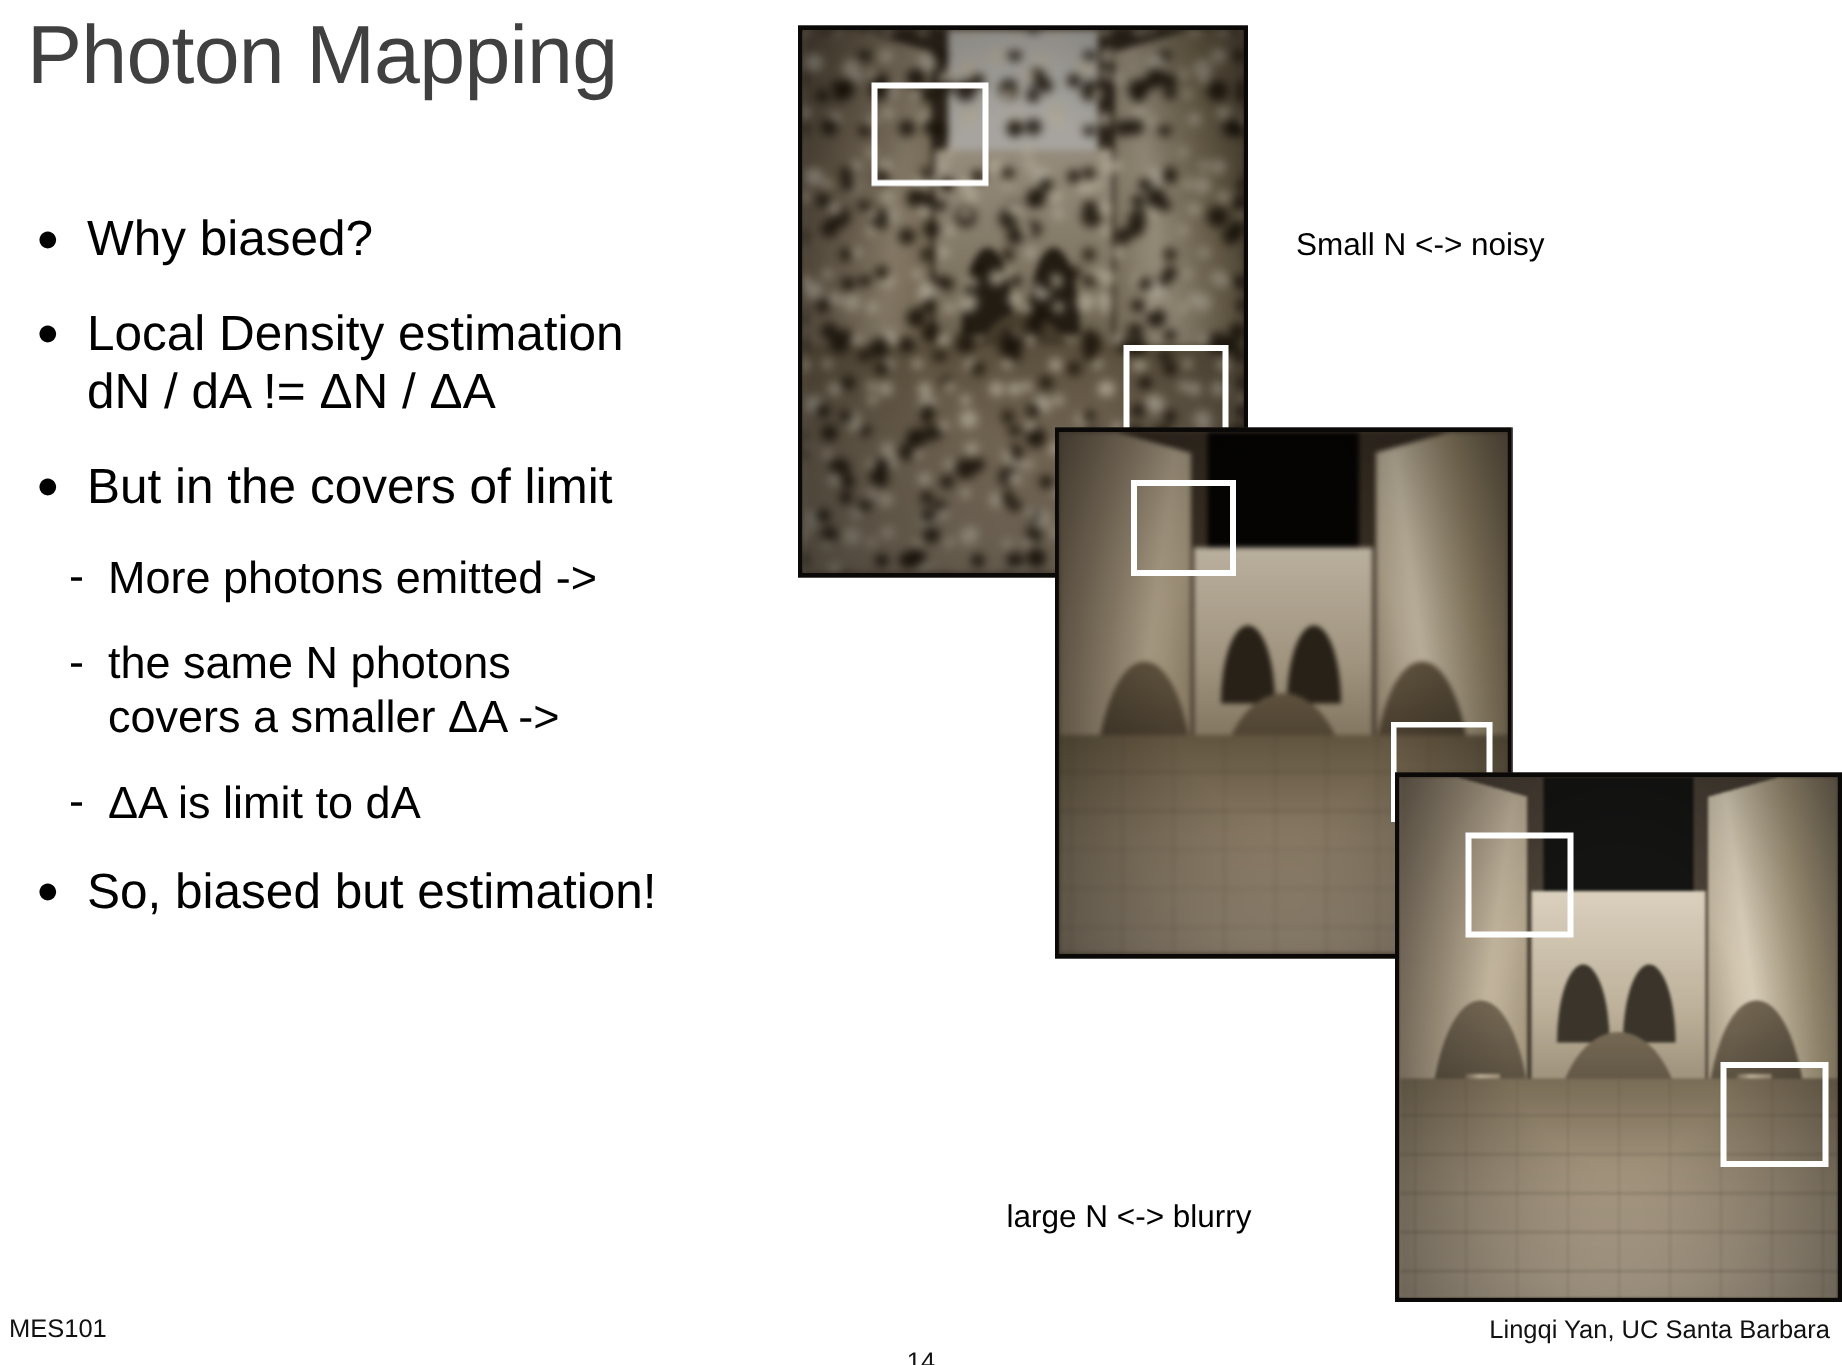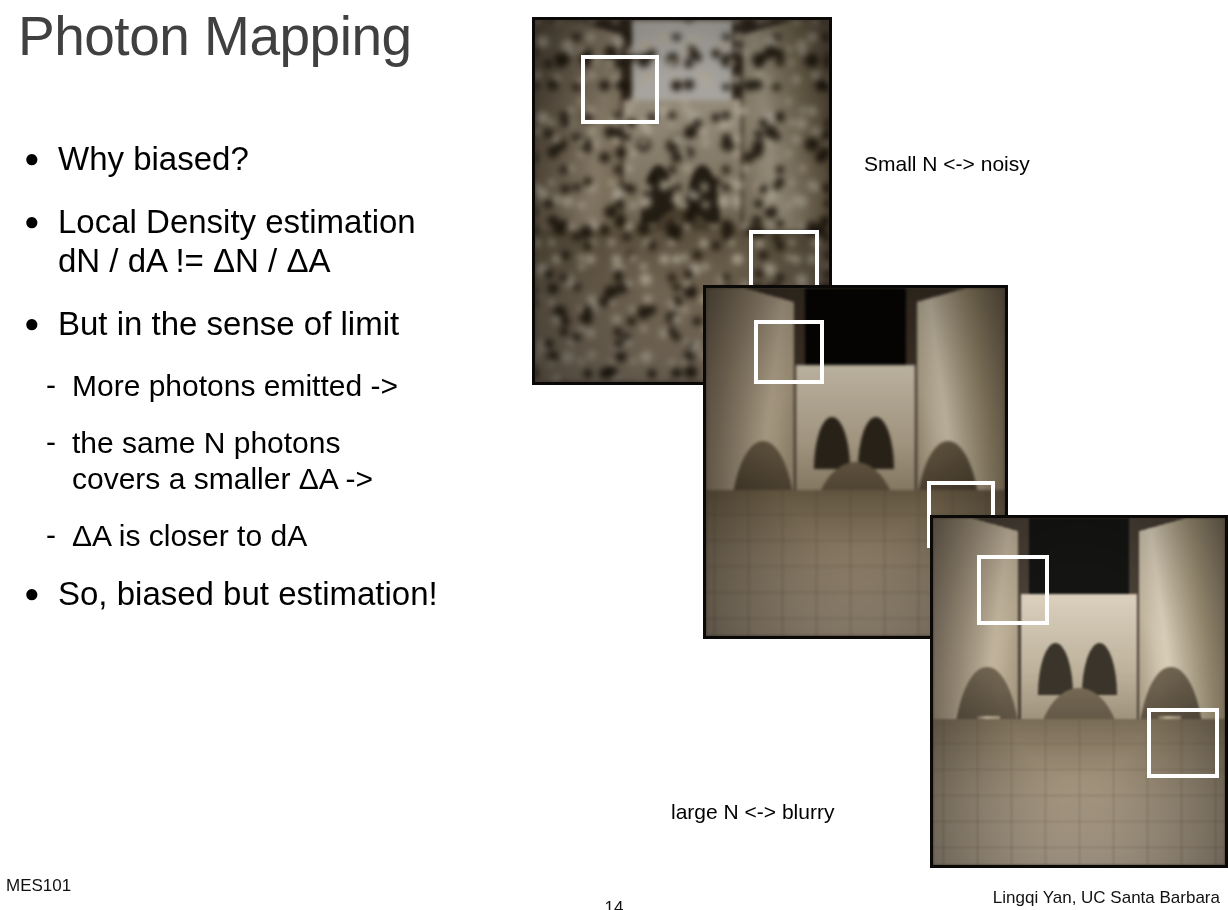--- a/index.html
+++ b/index.html
@@ -229,21 +229,21 @@
     position: absolute;
     left: 0;
     bottom: 8px;
     width: 1228px;
     height: 26px;
     font-size: 17px;
     color: #111;
   }
   .footer-left   { position: absolute; left: 6px;  top: 0; }
   .footer-center { position: absolute; left: 0; right: 0; top: 0; text-align: center; margin-top: 22px; }
-  .footer-right  { position: absolute; right: 8px; top: 12px; }
+  .footer-right  { position: absolute; right: 8px; top: 1px; }
 </style>
 </head>
 <body>
 
 <div class="slide">
 
   <div class="slide-title">Photon Mapping</div>
 
   <div class="bullets">
 
@@ -253,37 +253,37 @@
     </div>
 
     <div class="bullet-row level-1">
       <span class="bullet-mark">●</span>
       <span class="bullet-text">Local Density estimation
 dN / dA != ΔN / ΔA</span>
     </div>
 
     <div class="bullet-row level-1">
       <span class="bullet-mark">●</span>
-      <span class="bullet-text">But in the sense of limit</span>
+      <span class="bullet-text">But in the covers of limit</span>
     </div>
 
     <div class="bullet-row level-2">
       <span class="bullet-mark">-</span>
       <span class="bullet-text">More photons emitted -&gt;</span>
     </div>
 
     <div class="bullet-row level-2">
       <span class="bullet-mark">-</span>
       <span class="bullet-text">the same N photons
 covers a smaller ΔA -&gt;</span>
     </div>
 
     <div class="bullet-row level-2">
       <span class="bullet-mark">-</span>
-      <span class="bullet-text">ΔA is closer to dA</span>
+      <span class="bullet-text">ΔA is limit to dA</span>
     </div>
 
     <div class="bullet-row level-1">
       <span class="bullet-mark">●</span>
       <span class="bullet-text">So, biased but estimation!</span>
     </div>
 
   </div>
 
   <div class="render" id="render-noisy" style="left:532px; top:17px; width:300px; height:368px;" title="Noisy photon mapped cloister interior, small N">

